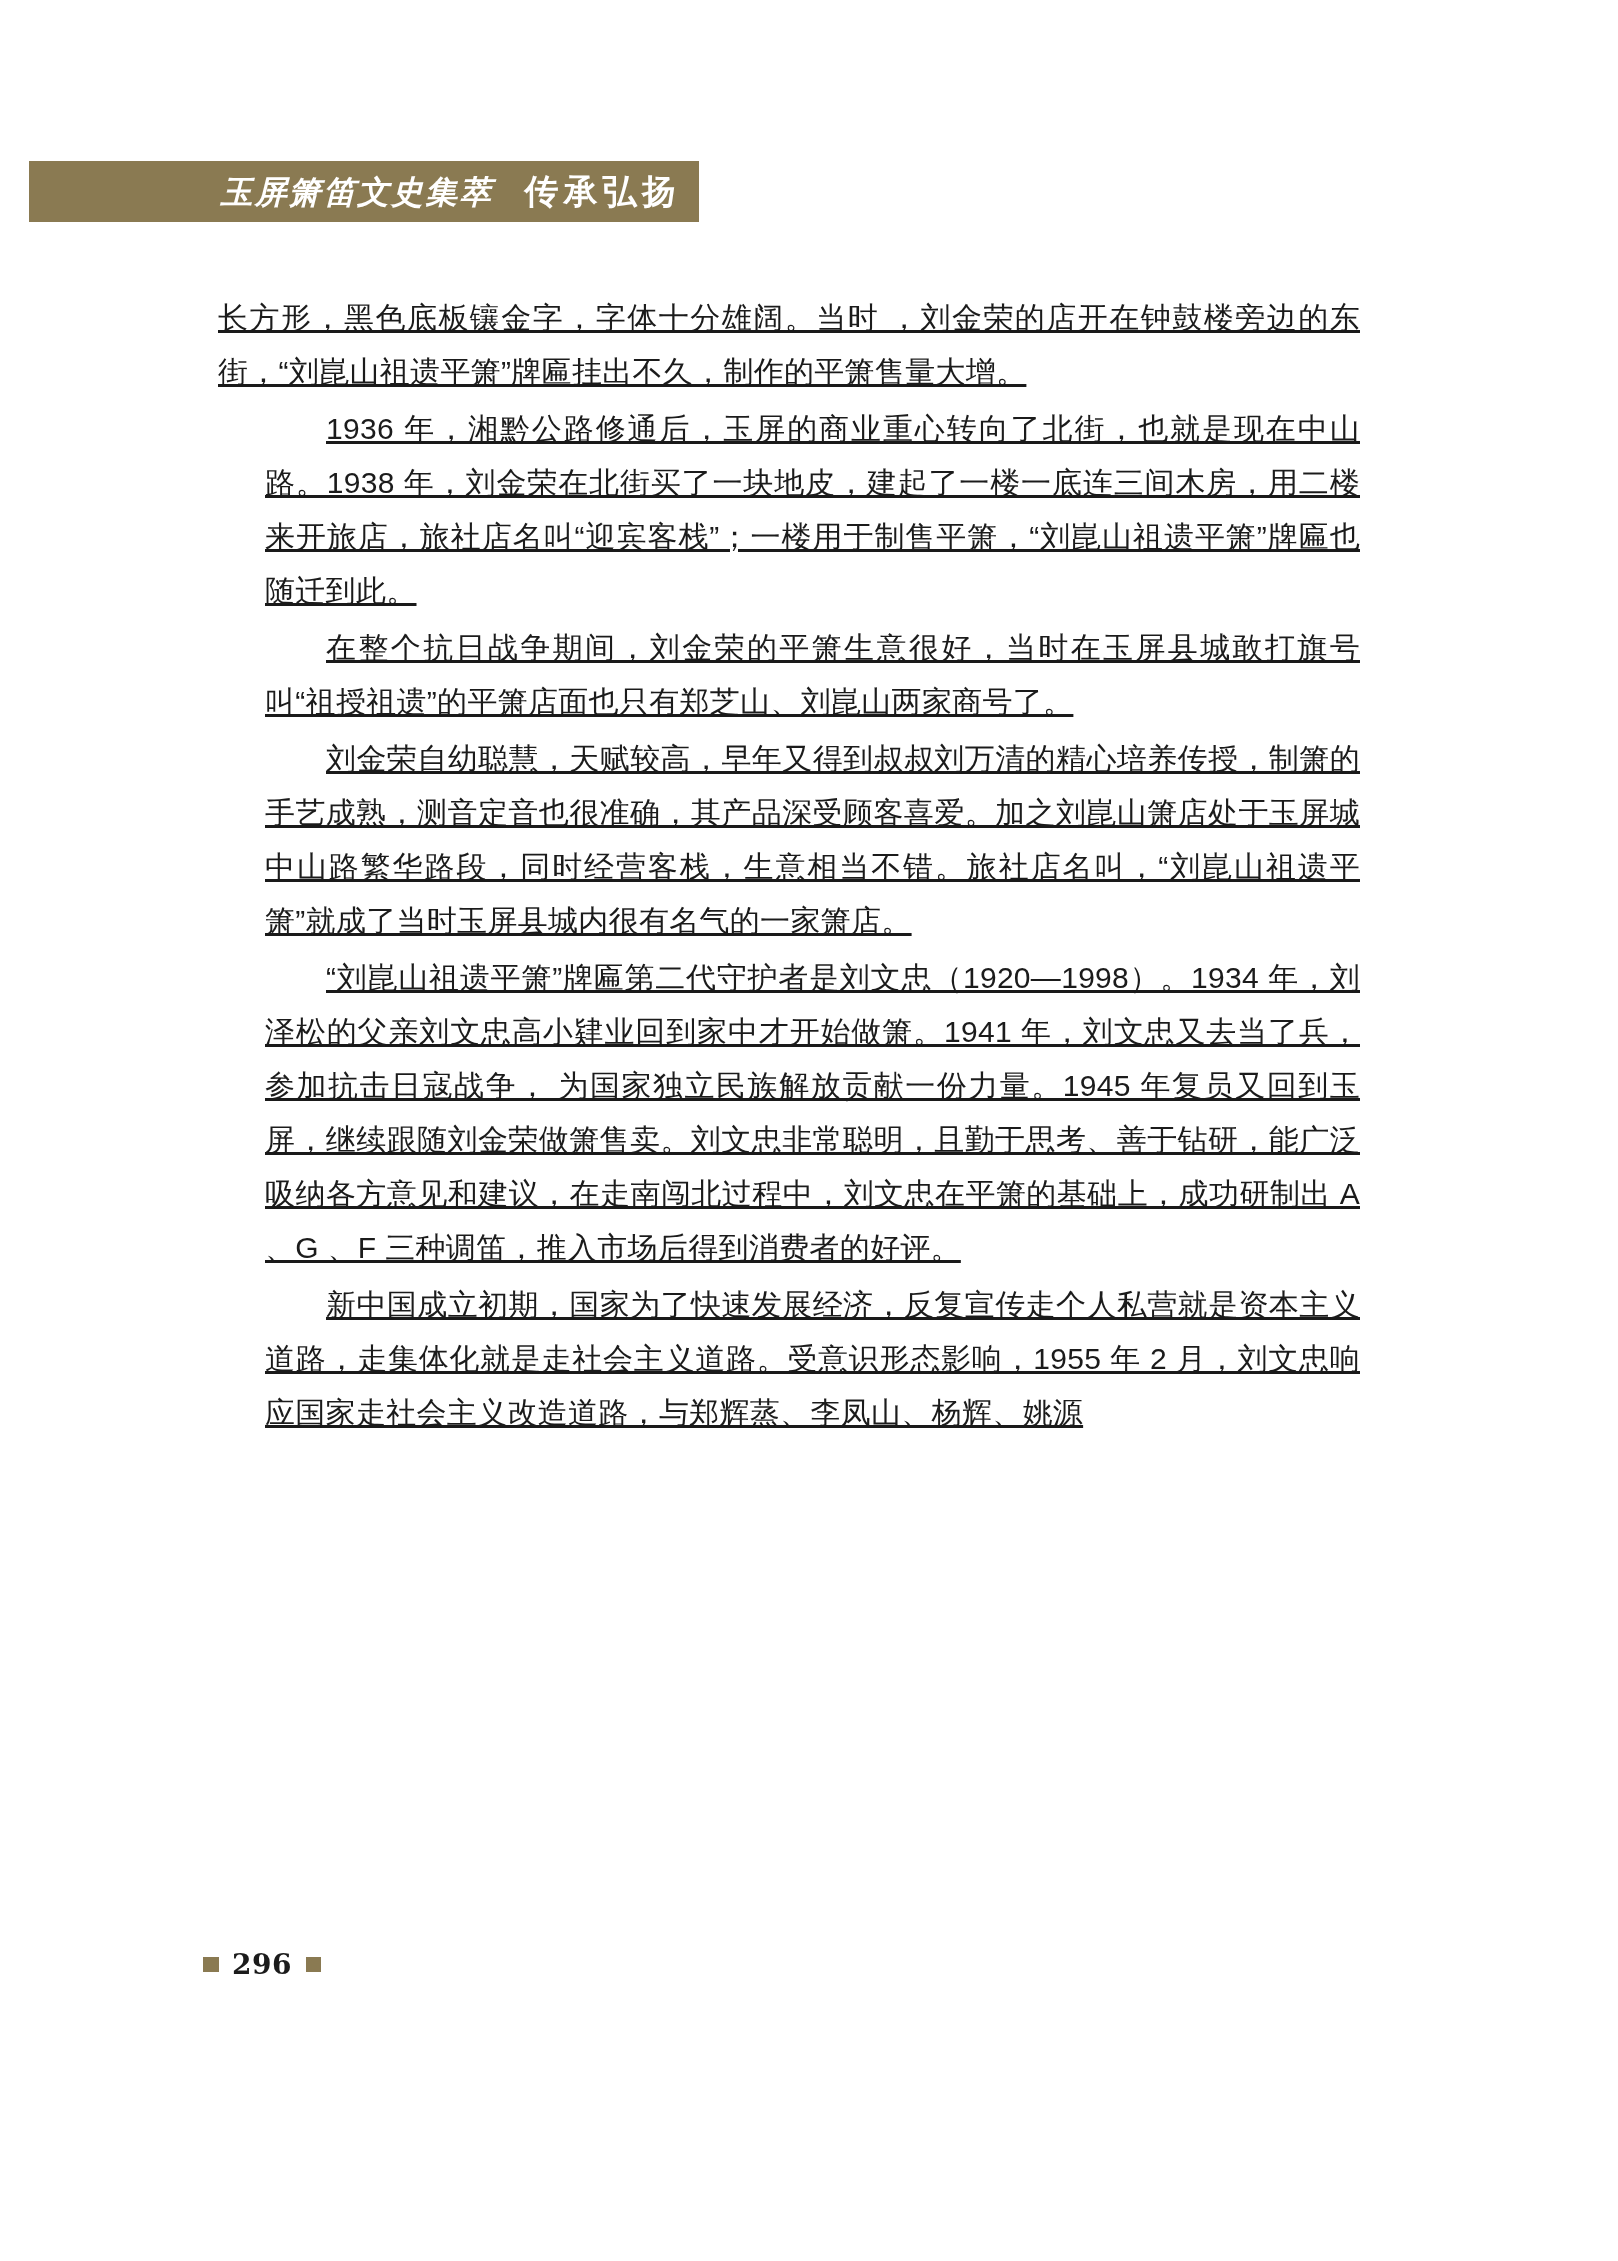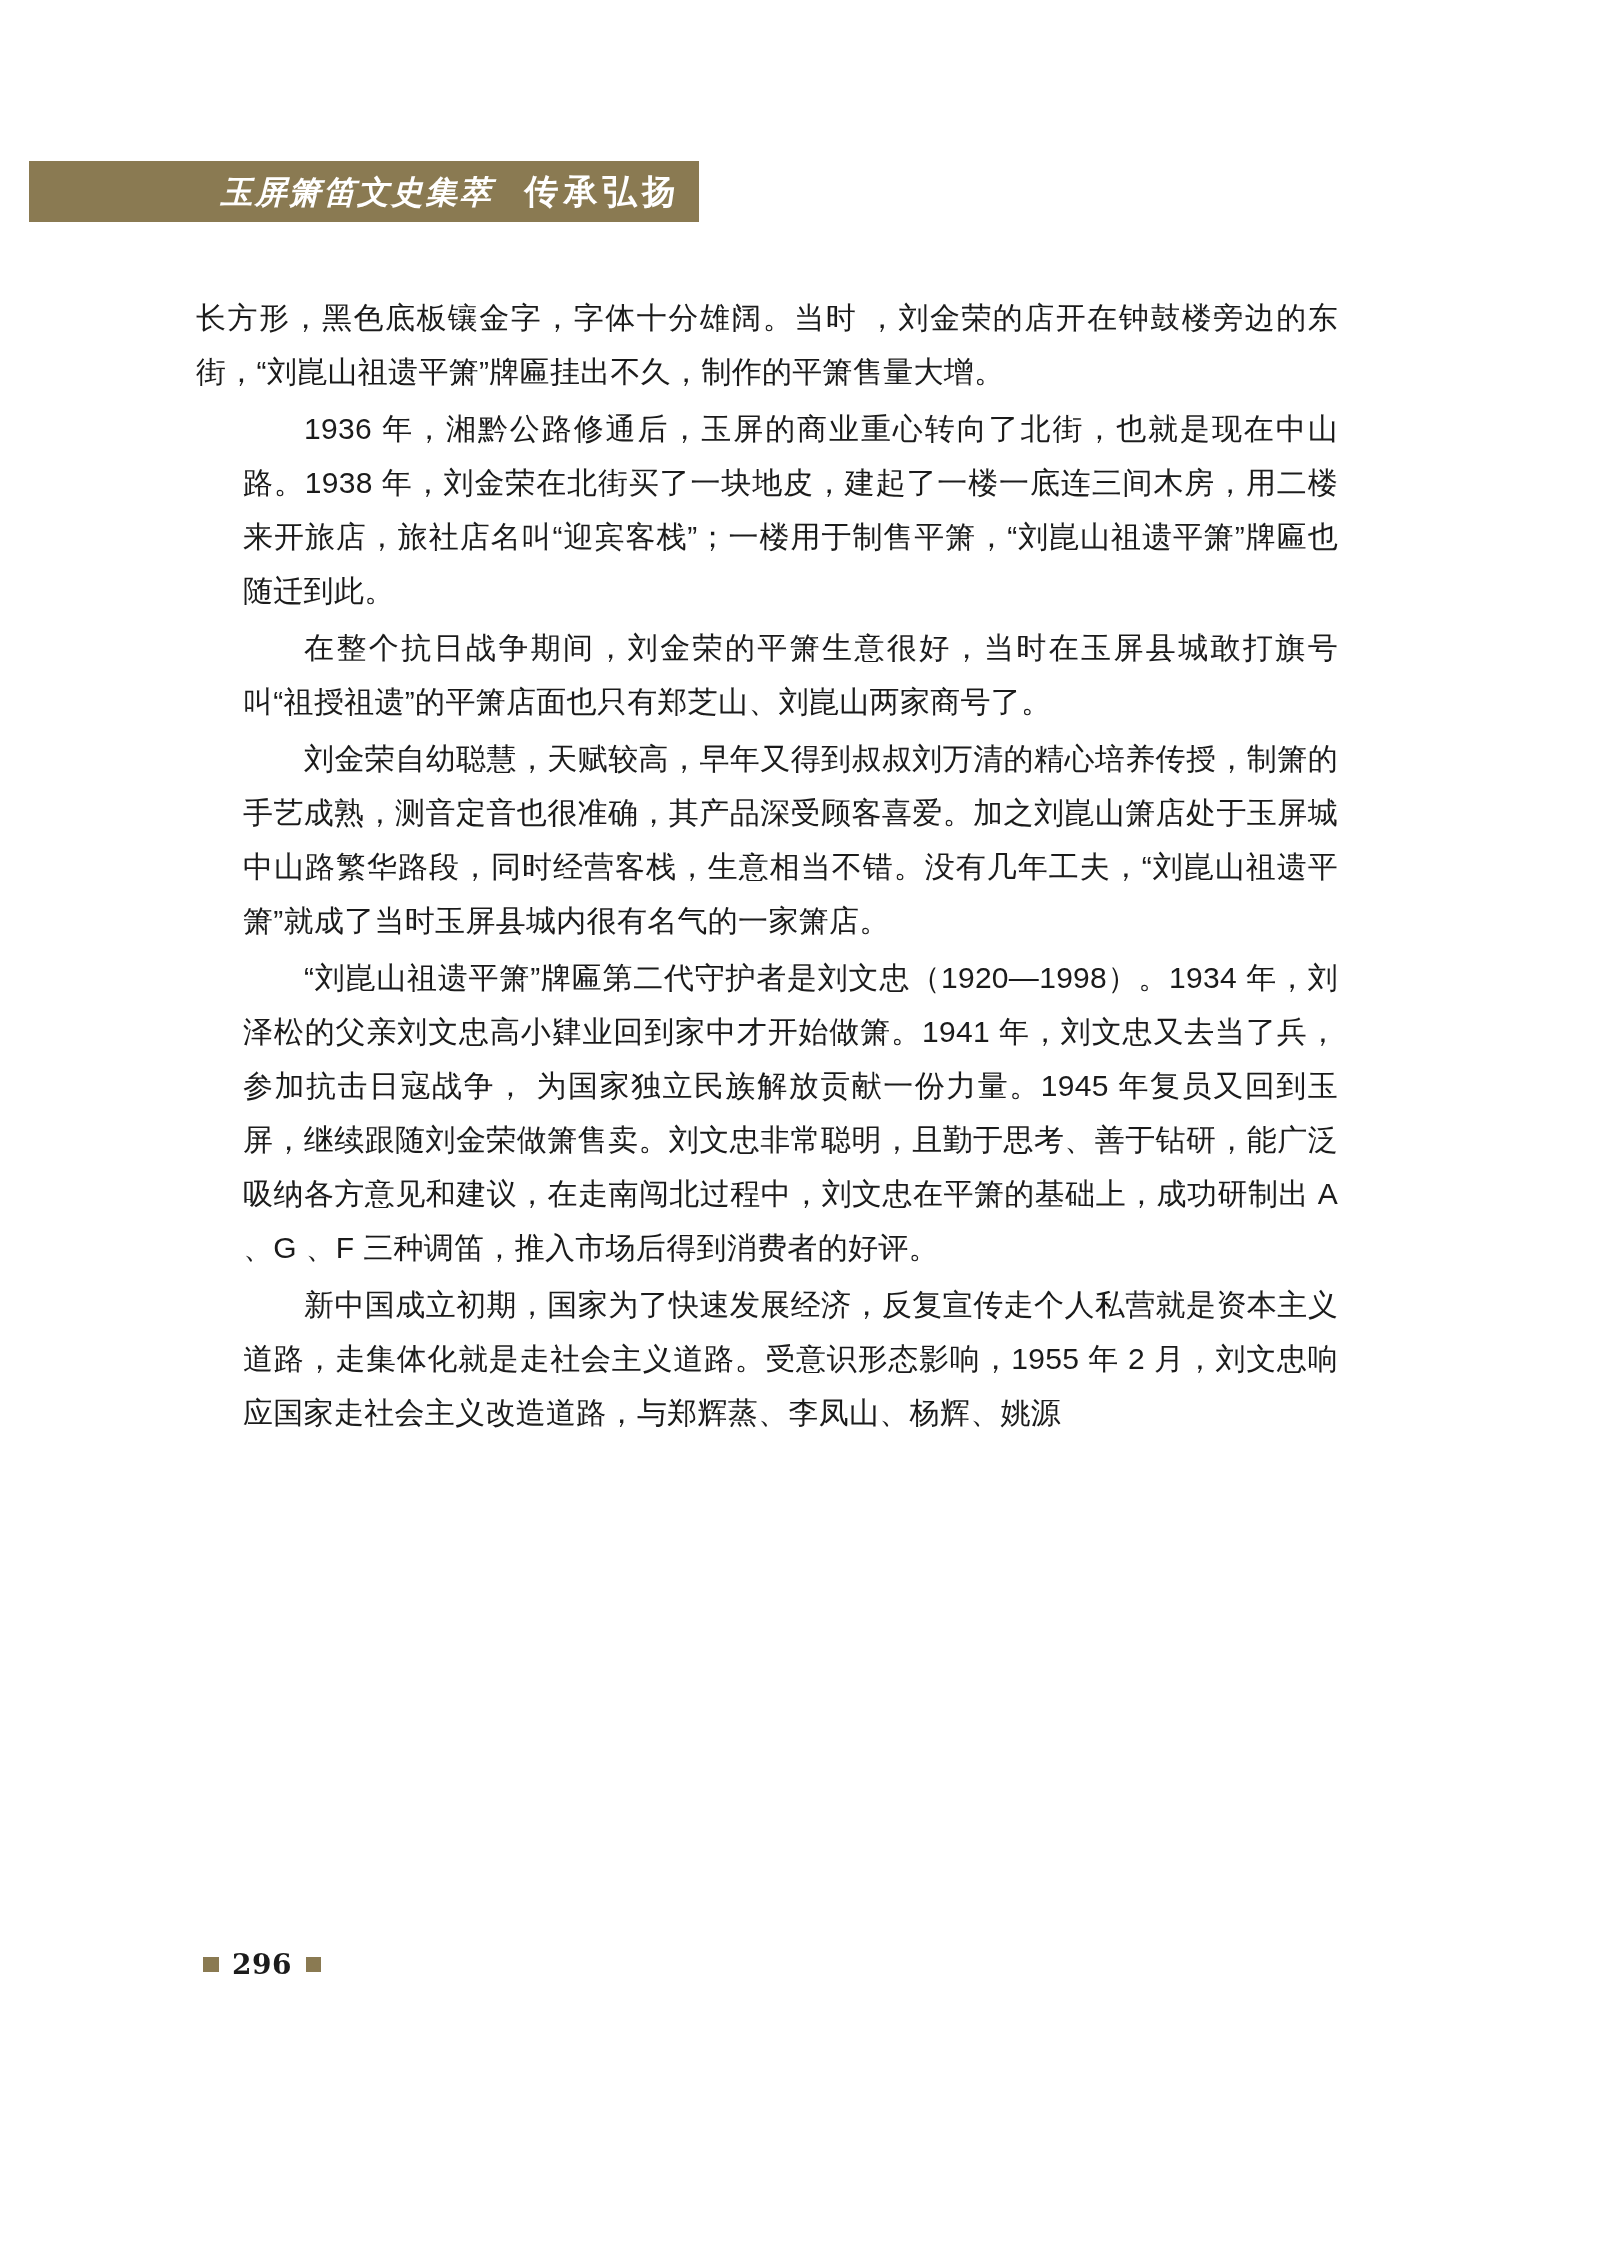--- a/index.html
+++ b/index.html
@@ -54,23 +54,24 @@
     font-weight: bold;
     font-size: 34px;
     letter-spacing: 5.2px;
     color: #ffffff;
     margin-left: 31px;
   }
 
   
   .content {
     position: absolute;
-    left: 196px;
+    left: 218px;
     top: 291px;
     width: 1142px;
+    text-decoration: underline;
   }
   p.para {
     margin: 0 0 3.1px 0;
     font-family: "Liberation Sans", sans-serif;
     font-size: 30px;
     line-height: 54px;
     letter-spacing: 0.3px;
     text-align: justify;
     text-justify: inter-ideograph;
     color: #1b1b1b;
@@ -112,21 +113,21 @@
     <div class="header-inner">
       <span class="book-title">玉屏箫笛文史集萃</span>
       <span class="section-title">传承弘扬</span>
     </div>
   </div>
 
   <div class="content">
     <p class="para">长方形，黑色底板镶金字，字体十分雄阔。当时 ，刘金荣的店开在钟鼓楼旁边的东街，“刘崑山祖遗平箫”牌匾挂出不久，制作的平箫售量大增。</p>
     <p class="para indent">1936 年，湘黔公路修通后，玉屏的商业重心转向了北街，也就是现在中山路。1938 年，刘金荣在北街买了一块地皮，建起了一楼一底连三间木房，用二楼来开旅店，旅社店名叫“迎宾客栈”；一楼用于制售平箫，“刘崑山祖遗平箫”牌匾也随迁到此。</p>
     <p class="para indent">在整个抗日战争期间，刘金荣的平箫生意很好，当时在玉屏县城敢打旗号叫“祖授祖遗”的平箫店面也只有郑芝山、刘崑山两家商号了。</p>
-    <p class="para indent">刘金荣自幼聪慧，天赋较高，早年又得到叔叔刘万清的精心培养传授，制箫的手艺成熟，测音定音也很准确，其产品深受顾客喜爱。加之刘崑山箫店处于玉屏城中山路繁华路段，同时经营客栈，生意相当不错。没有几年工夫，“刘崑山祖遗平箫”就成了当时玉屏县城内很有名气的一家箫店。</p>
+    <p class="para indent">刘金荣自幼聪慧，天赋较高，早年又得到叔叔刘万清的精心培养传授，制箫的手艺成熟，测音定音也很准确，其产品深受顾客喜爱。加之刘崑山箫店处于玉屏城中山路繁华路段，同时经营客栈，生意相当不错。旅社店名叫，“刘崑山祖遗平箫”就成了当时玉屏县城内很有名气的一家箫店。</p>
     <p class="para indent">“刘崑山祖遗平箫”牌匾第二代守护者是刘文忠（1920—1998）。1934 年，刘泽松的父亲刘文忠高小肄业回到家中才开始做箫。1941 年，刘文忠又去当了兵， 参加抗击日寇战争， 为国家独立民族解放贡献一份力量。1945 年复员又回到玉屏，继续跟随刘金荣做箫售卖。刘文忠非常聪明，且勤于思考、善于钻研，能广泛吸纳各方意见和建议，在走南闯北过程中，刘文忠在平箫的基础上，成功研制出 A 、G 、F 三种调笛，推入市场后得到消费者的好评。</p>
     <p class="para indent">新中国成立初期，国家为了快速发展经济，反复宣传走个人私营就是资本主义道路，走集体化就是走社会主义道路。受意识形态影响，1955 年 2 月，刘文忠响应国家走社会主义改造道路，与郑辉蒸、李凤山、杨辉、姚源</p>
   </div>
 
   <div class="footer">
     <span class="sq"></span>
     <span class="page-num">296</span>
     <span class="sq"></span>
   </div>
 

